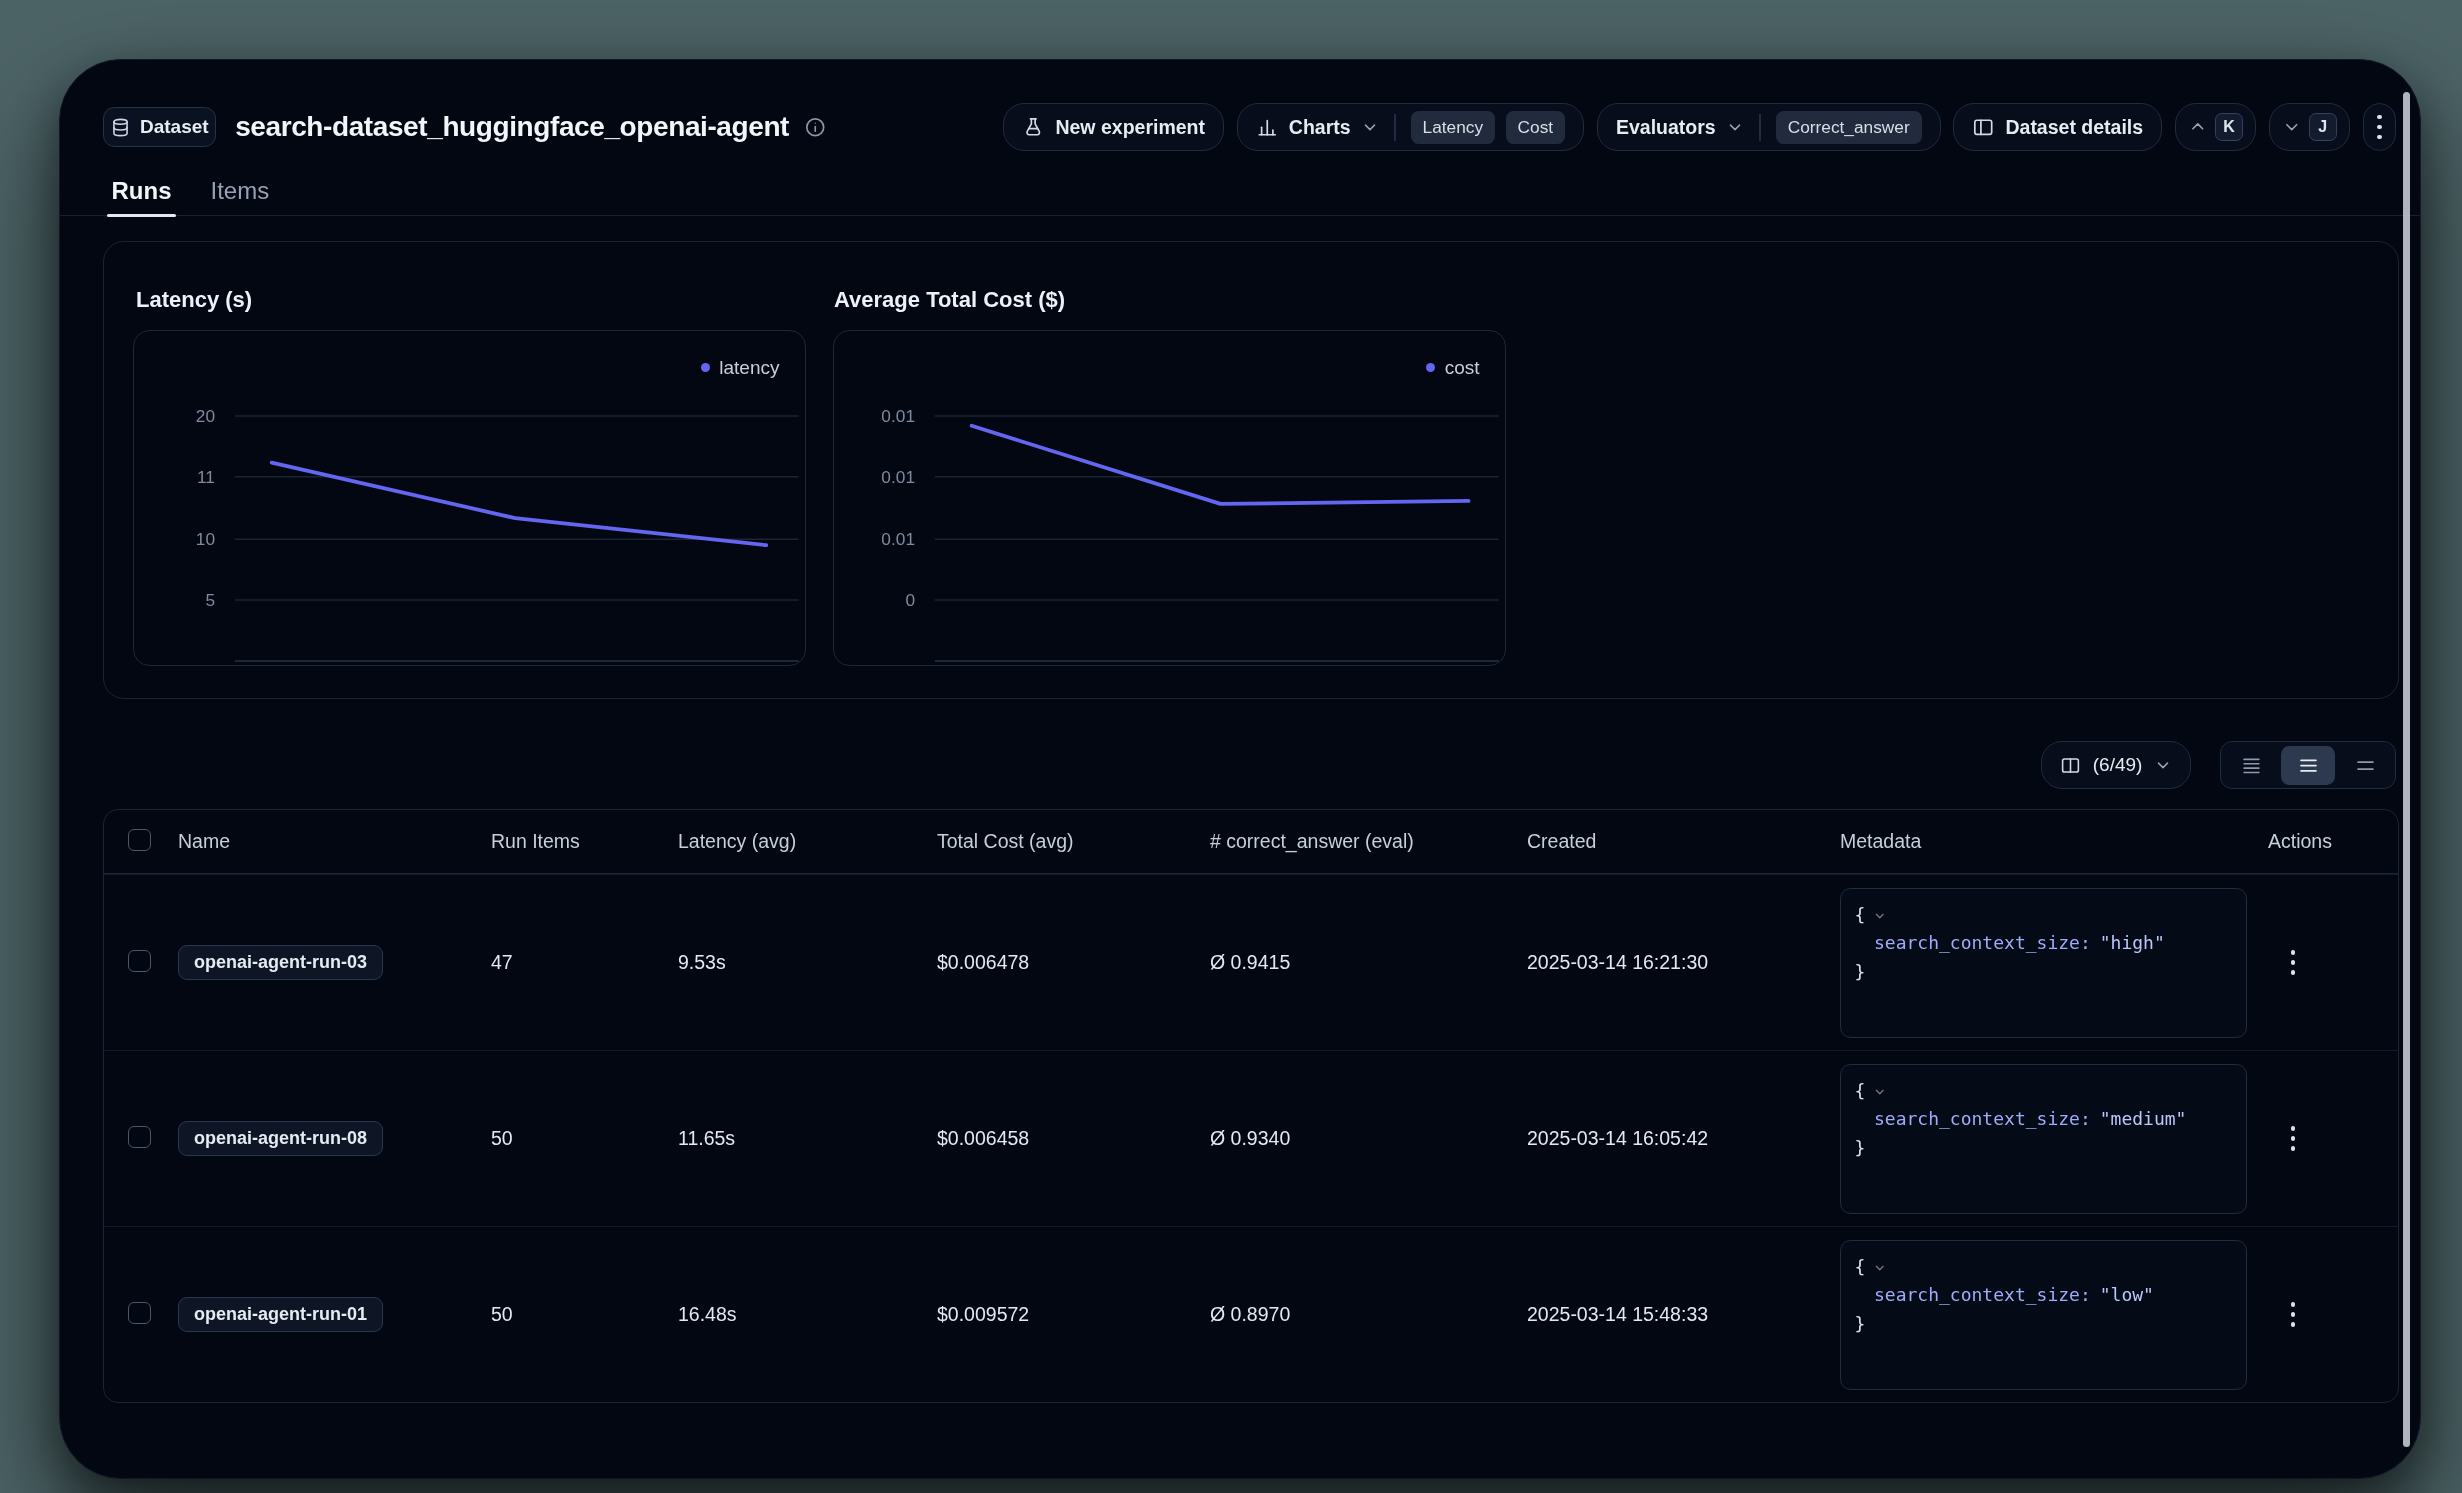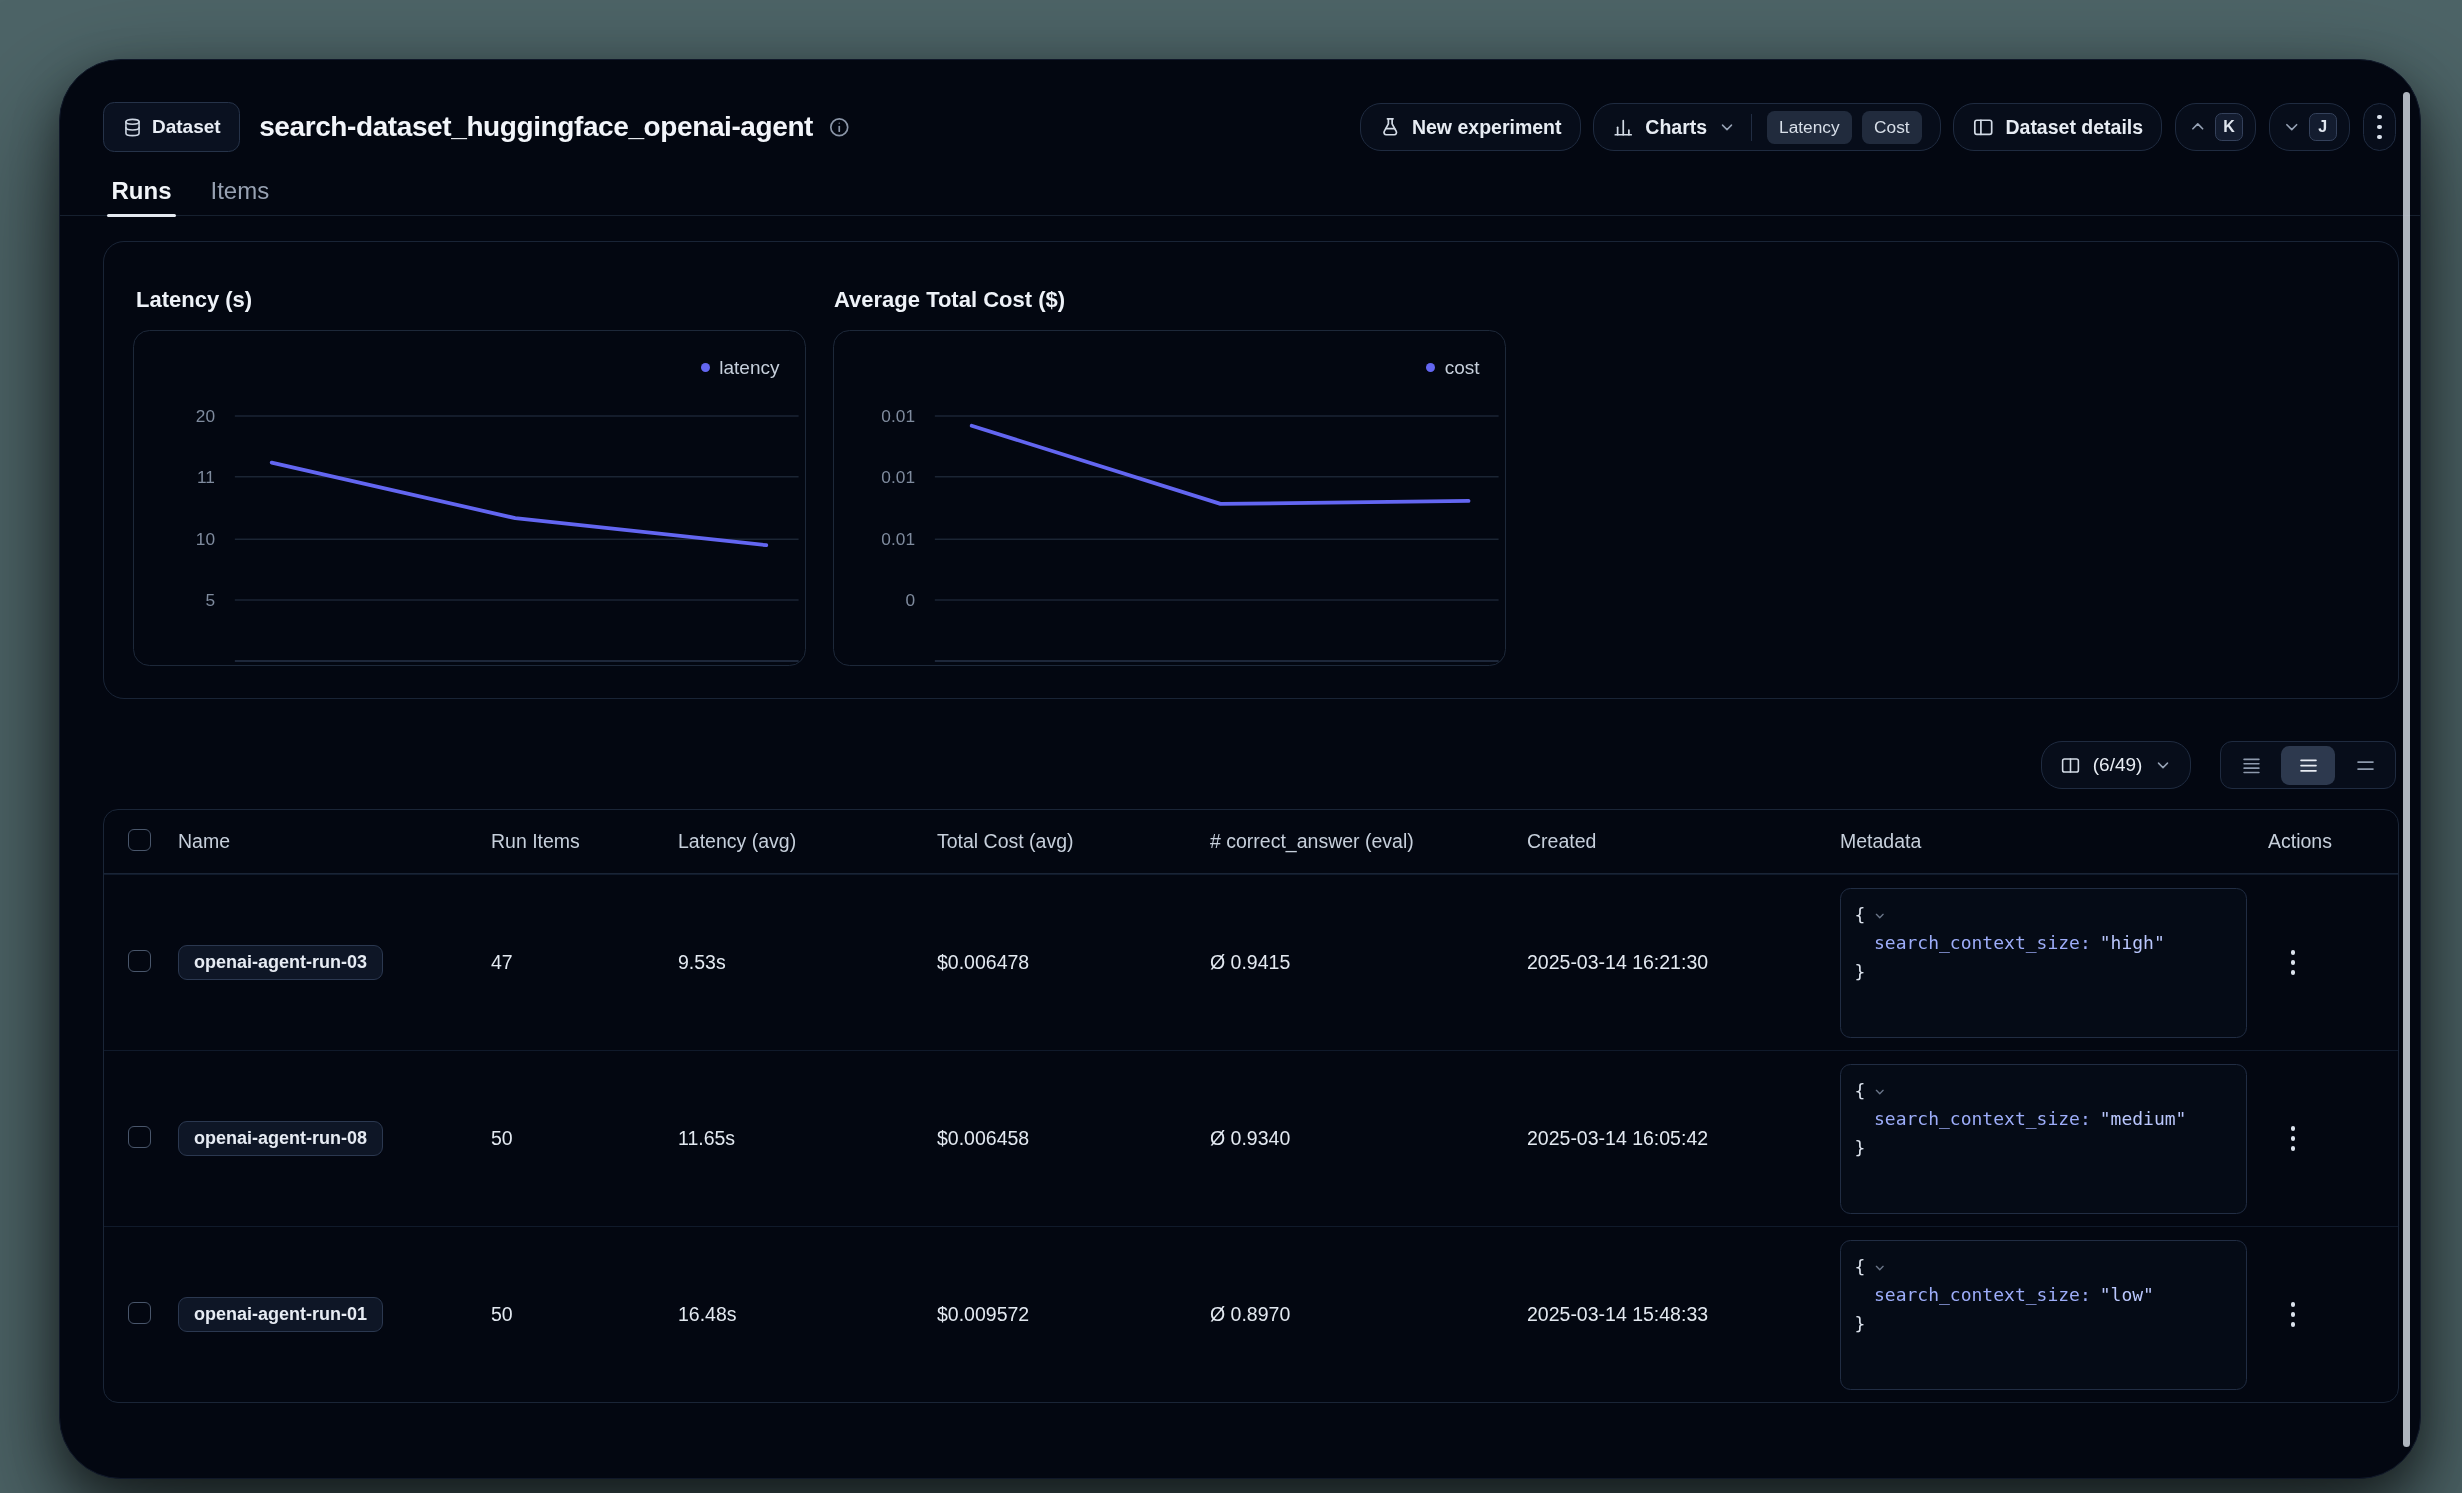--- a/index.html
+++ b/index.html
@@ -16,21 +16,21 @@
     box-shadow:0 53px 120px rgba(0,0,0,.55), 0 18px 45px rgba(0,0,0,.45);
   }
   
   .header {
     position:absolute; left:43px; right:24px; top:42px; height:50px;
     display:flex; align-items:center; justify-content:space-between;
   }
   .hdr-left { display:flex; align-items:center; }
   .dataset-badge {
     display:inline-flex; align-items:center; gap:9px;
-    height:50px; padding:0 18px; border-radius:11.3px;
+    height:40px; padding:0 6px; border-radius:11.3px;
     background:#0a1120; border:1.5px solid #263349;
     color:#e8edf4; font-size:19px; font-weight:700;
   }
   .dataset-badge svg { color:#cdd6e2; }
   .title {
     margin-left:19.5px; font-size:28px; font-weight:700; color:#f2f5fa;
     letter-spacing:-0.4px; white-space:nowrap;
   }
   .info-icon { margin-left:15px; color:#8a95a7; display:inline-flex; }
   .hdr-right { display:flex; align-items:center; gap:12.8px; }
@@ -209,20 +209,30 @@
         <span class="chev">
           <svg width="18" height="18" viewBox="0 0 24 24" fill="none" stroke="currentColor" stroke-width="2" stroke-linecap="round" stroke-linejoin="round">
               <path d="M6 9.5l6 6 6-6"></path>
             </svg>
         </span>
         <span class="vsep"></span>
         <span class="pill">Latency</span>
         <span class="pill">Cost</span>
       </div>
 
+      <div class="btn">
+        <span>Evaluators</span>
+        <span class="chev">
+          <svg width="18" height="18" viewBox="0 0 24 24" fill="none" stroke="currentColor" stroke-width="2" stroke-linecap="round" stroke-linejoin="round">
+              <path d="M6 9.5l6 6 6-6"></path>
+            </svg>
+        </span>
+        <span class="vsep"></span>
+        <span class="pill">Correct_answer</span>
+      </div>
 
       <button class="btn">
         <span class="lead-icon">
           <svg width="22.5" height="22.5" viewBox="0 0 24 24" fill="none" stroke="currentColor" stroke-width="1.8" stroke-linecap="round" stroke-linejoin="round">
               <rect x="3" y="4.5" width="18" height="15" rx="2.2"></rect>
               <path d="M9.5 4.5v15"></path>
             </svg>
         </span>
         <span>Dataset details</span>
       </button>

